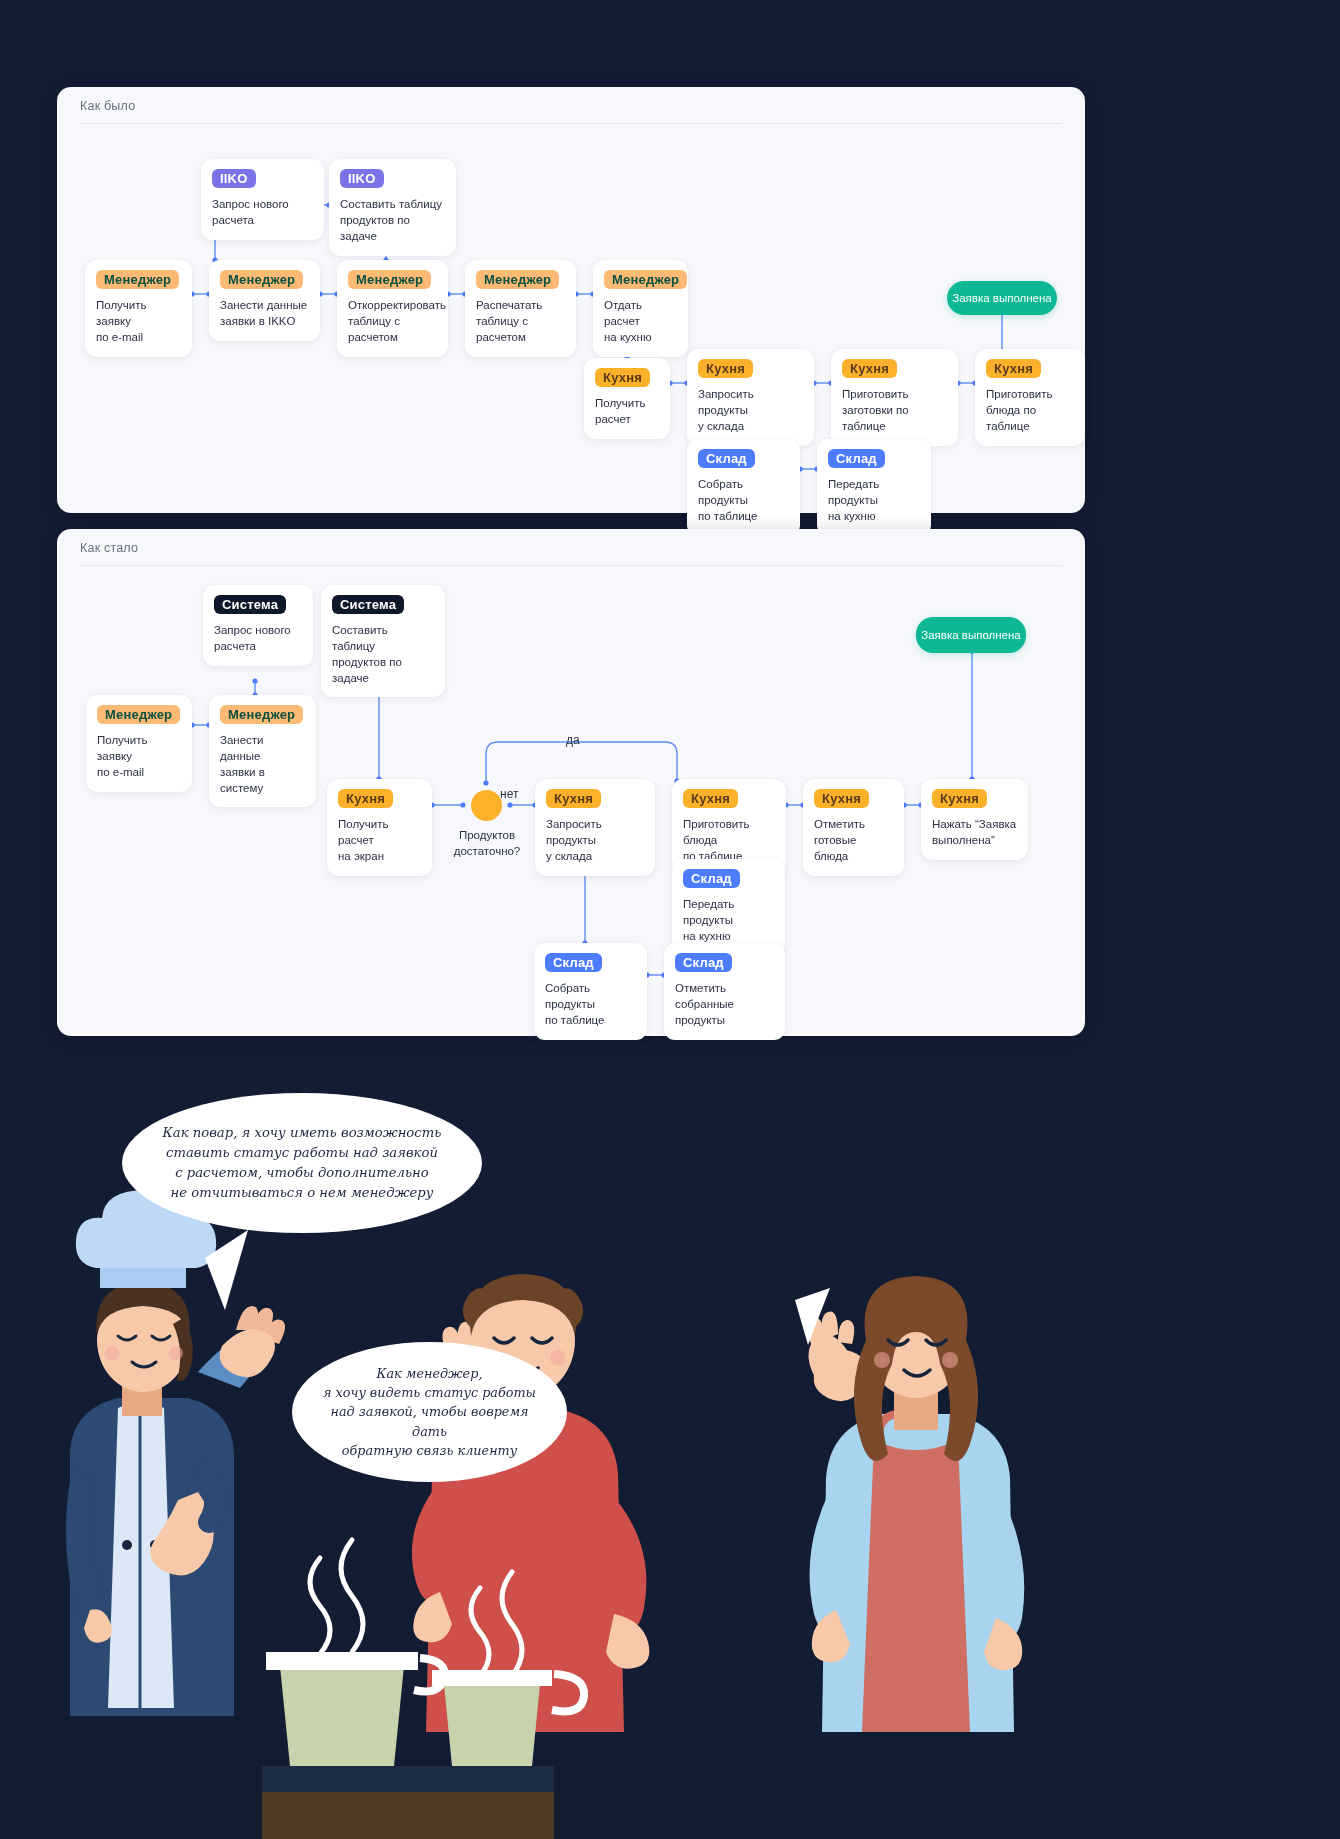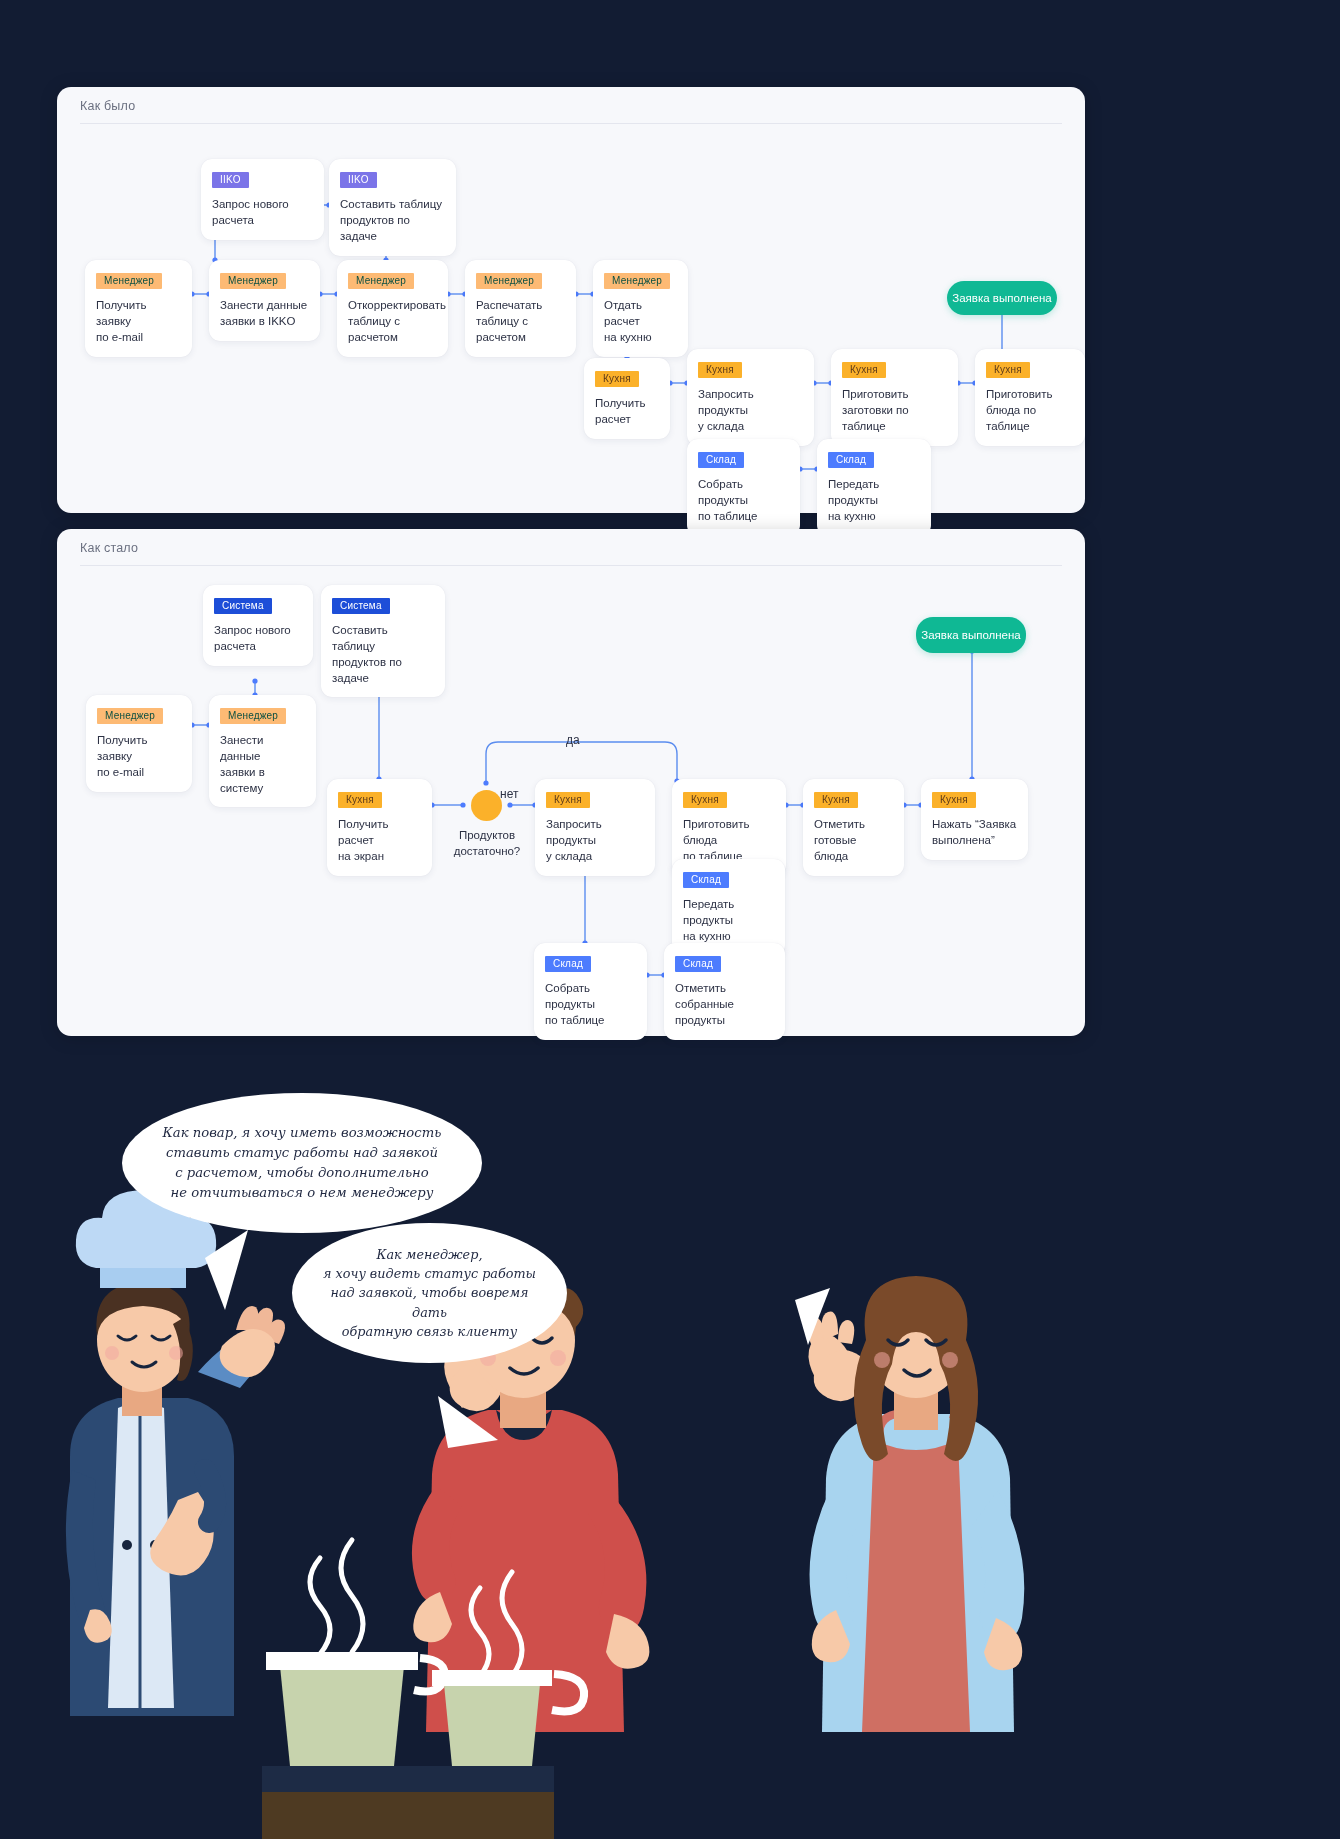--- a/index.html
+++ b/index.html
@@ -33,30 +33,30 @@
   
   .card {
     position: absolute;
     background: #ffffff;
     border-radius: 11px;
     box-shadow: 0 2px 7px rgba(30,40,80,.07), 0 0 1px rgba(30,40,80,.10);
     padding: 10px 11px 11px 11px;
   }
   .tag {
     display: inline-block;
-    border-radius: 1px;
-    font-size: 10px;
-    font-weight: 400;
+    border-radius: 6px;
+    font-size: 13px;
+    font-weight: 700;
     padding: 3px 8px 3px 8px;
     line-height: 1;
     letter-spacing: .2px;
     margin-bottom: 9px;
   }
   .tag.iiko   { background: #7b74e8; color: #ffffff; }
-  .tag.system { background: #1d4ed8; color: #ffffff; }
+  .tag.system { background: #0f172a; color: #ffffff; }
   .tag.manager{ background: #fdba74; color: #0b4f41; text-align: right; }
   .tag.kitchen{ background: #fbb12a; color: #5d3a1a; }
   .tag.store  { background: #4d7cfe; color: #ffffff; }
   .card-text {
     font-size: 11.5px;
     line-height: 1.38;
     color: #2c3144;
     white-space: pre-line;
   }
 
@@ -392,21 +392,21 @@
     <path d="M 248 1230 L 225 1310 L 205 1258 Z" fill="#ffffff"></path>
     <path d="M 438 1396 L 498 1440 L 448 1448 Z" fill="#ffffff"></path>
     <path d="M 830 1288 L 808 1345 L 795 1300 Z" fill="#ffffff"></path>
   </svg>
 
   <div class="bubble" style="left:122px; top:1093px; width:360px; height:140px; z-index:6;">Как повар, я хочу иметь возможность
 ставить статус работы над заявкой
 с расчетом, чтобы дополнительно
 не отчитываться о нем менеджеру</div>
 
-  <div class="bubble" style="left:292px; top:1223px; width:275px; height:140px; z-index:6; font-size:12.8px;">Как менеджер,
+  <div class="bubble" style="left:292px; top:1342px; width:275px; height:140px; z-index:6; font-size:12.8px;">Как менеджер,
 я хочу видеть статус работы
 над заявкой, чтобы вовремя дать
 обратную связь клиенту</div>
 
 
   <svg class="illus" viewBox="0 0 1340 699">
 
     <g>
 
       <path d="M198 232 q40 -45 62 -32 q16 10 -2 28 q-10 10 -18 20" fill="#5b8cc4"></path>

